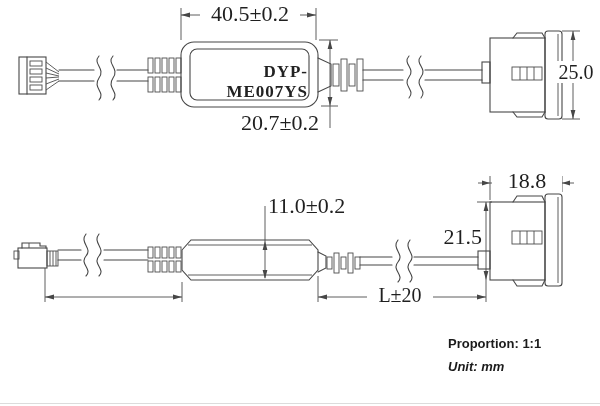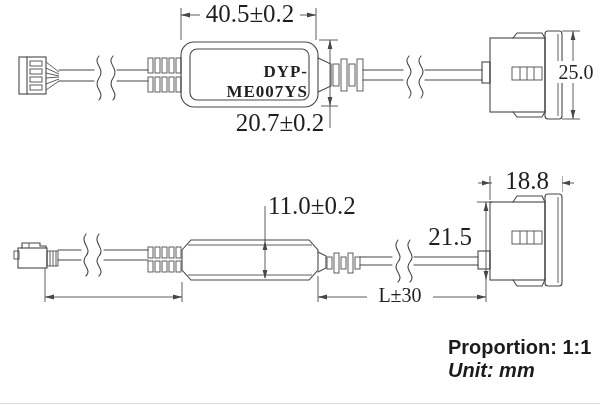--- a/index.html
+++ b/index.html
@@ -3,29 +3,29 @@
 <meta charset="utf-8">
 <style>
   html,body{margin:0;padding:0;background:#ffffff;}
   body{width:600px;height:406px;position:relative;overflow:hidden;
        font-family:"Liberation Serif","DejaVu Serif",serif;}
   #stage{position:absolute;inset:0;width:600px;height:406px;}
   svg{position:absolute;top:0;left:0;}
   .ln{stroke:#474747;stroke-width:1.1;fill:none;stroke-linecap:round;}
   .thin{stroke:#4c4c4c;stroke-width:0.9;fill:none;}
   .ar{fill:#474747;stroke:none;}
-  .dim{position:absolute;color:#1f1f1f;font-size:25px;line-height:22px;
+  .dim{position:absolute;color:#1f1f1f;font-size:22px;line-height:22px;
        white-space:nowrap;font-family:"Liberation Serif","DejaVu Serif",serif;}
   .dim.bg{background:#ffffff;padding:0 1px;}
   .center{text-align:center;}
   .right{text-align:right;}
   .big{font-size:20px;}
   .module-label{position:absolute;left:191px;top:62px;width:117px;text-align:right;
        font-size:17px;font-weight:600;letter-spacing:1px;color:#222;}
-  .footer-text{position:absolute;color:#1b1b1b;font-size:20px;font-weight:600;
+  .footer-text{position:absolute;color:#1b1b1b;font-size:13px;font-weight:600;
        font-family:"Liberation Sans","DejaVu Sans",sans-serif;white-space:nowrap;}
   .bottom-edge{position:absolute;left:0;top:403px;width:600px;height:1px;background:#dcdcdc;}
 </style>
 </head>
 <body>
 
 <div id="stage">
 
 <svg width="600" height="406" viewBox="0 0 600 406">
 
@@ -247,25 +247,25 @@
 
 <div class="dim center" style="left:231px;top:112px;width:98px;">20.7±0.2</div>
 
 <div class="dim bg center big" style="left:550px;top:61px;width:50px;">25.0</div>
 
 <div class="module-label">DYP-ME007YS</div>
 
 <div class="dim" style="left:268px;top:195px;">11.0±0.2</div>
 
 
-<div class="dim bg center big" style="left:367px;top:284px;width:64px;">L±30</div>
+<div class="dim bg center big" style="left:367px;top:284px;width:64px;">L±20</div>
 
 <div class="dim bg center" style="left:492px;top:170px;width:68px;">18.8</div>
 
-<div class="dim right" style="left:420px;top:226px;width:52px;">21.5</div>
+<div class="dim right" style="left:430px;top:226px;width:52px;">21.5</div>
 
 <div class="footer-text" style="left:448px;top:336px;">Proportion: 1:1</div>
 
 <div class="footer-text" style="left:448px;top:359px;font-style:italic;">Unit: mm</div>
 
 
 <div class="bottom-edge"></div>
 
 </div>
 

